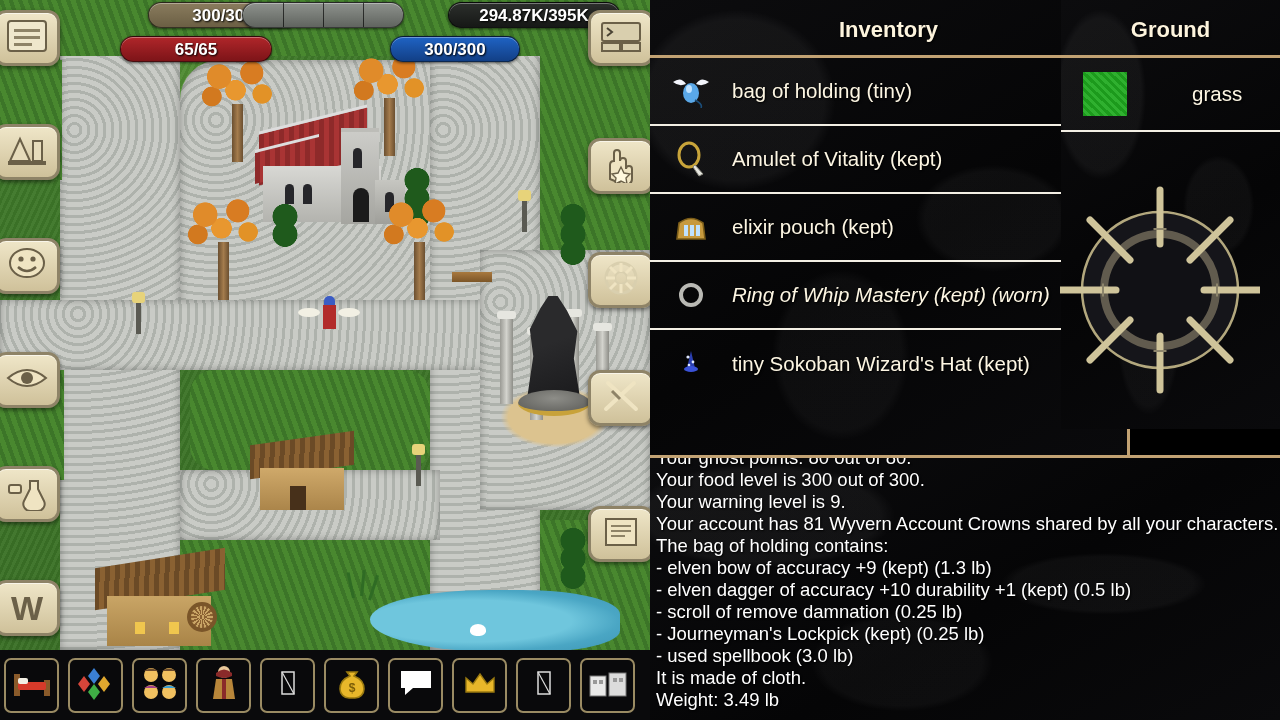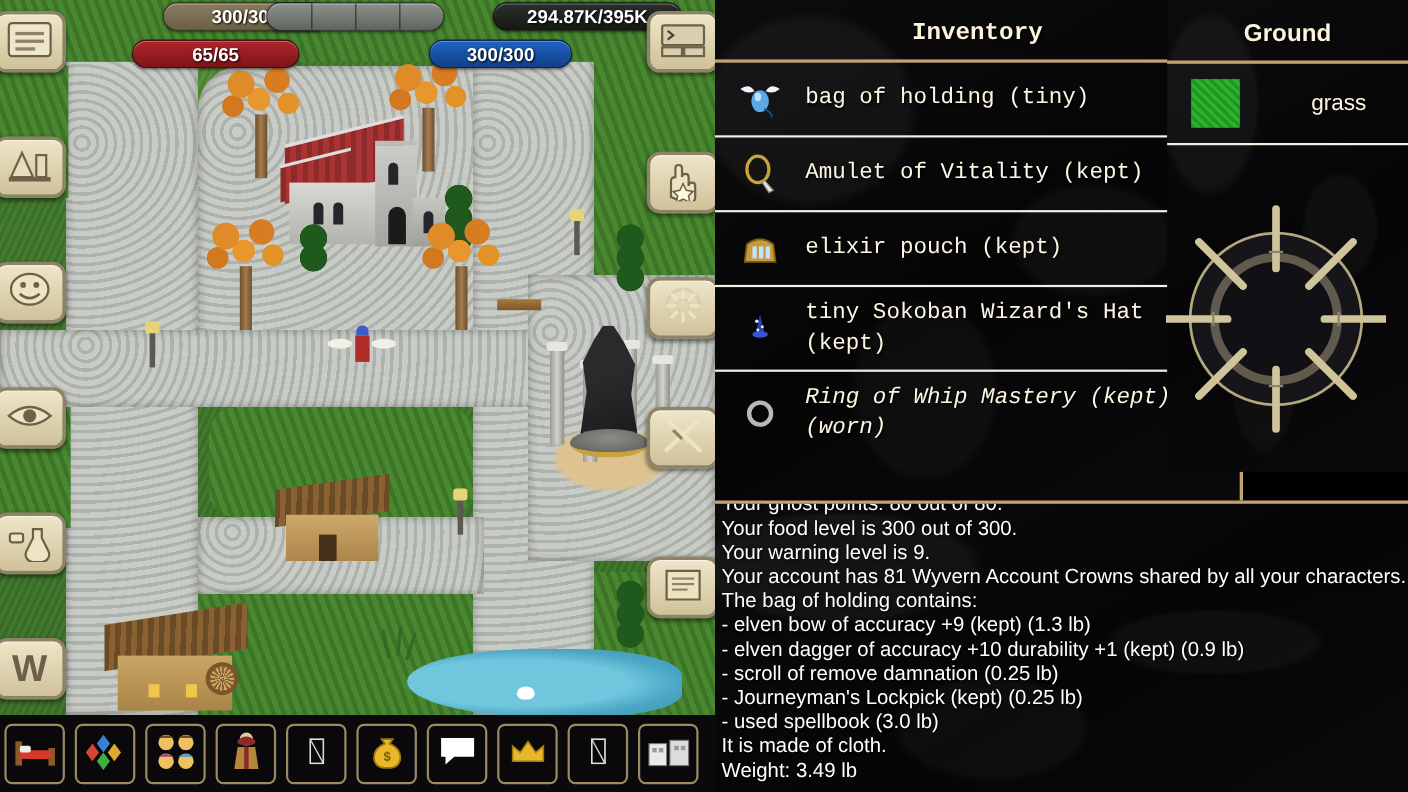--- a/index.html
+++ b/index.html
@@ -213,21 +213,21 @@
   
   .marble {
     background:
       radial-gradient(ellipse at 18% 22%, rgba(255,255,255,.045) 0 16%, transparent 18%),
       radial-gradient(ellipse at 72% 48%, rgba(255,255,255,.035) 0 14%, transparent 16%),
       radial-gradient(ellipse at 40% 78%, rgba(255,255,255,.030) 0 15%, transparent 17%),
       linear-gradient(150deg, #0c0c0e, #050506 55%, #0a0a0c);
   }
   #inventory-panel {
     position: absolute; left: 650px; top: 0; width: 480px; height: 455px;
-    border-right: 3px solid #c2a273; overflow: hidden; font-family: Liberation Mono, monospace;
+    border-right: 3px solid #c2a273; overflow: hidden;
   }
   #ground-panel {
     position: absolute; left: 1061px; top: 0; width: 219px; height: 429px;
     overflow: hidden;
   }
   .panel-title {
     text-align: center; color: #fdf4dd; font-size: 22px; font-weight: bold;
     padding: 17px 0 12px; text-shadow: 1px 1px 2px #000;
   }
   .title-rule { height: 3px; background: #c2a273; margin: 0 0 0 0; }
@@ -625,38 +625,38 @@
           <rect x="11" y="14" width="4" height="11" fill="#bfe2ff"></rect>
           <rect x="17" y="14" width="4" height="11" fill="#bfe2ff"></rect>
           <rect x="23" y="14" width="4" height="11" fill="#bfe2ff"></rect>
         </svg>
       </span>
       <span class="inv-label">elixir pouch (kept)</span>
     </div>
 
     <div class="inv-row">
       <span class="icon-slot">
+        <svg width="32" height="32" viewBox="0 0 32 32">
+          <circle cx="16" cy="16" r="10" fill="none" stroke="#b9b9b4" stroke-width="4"></circle>
+        </svg>
+      </span>
+      <span class="inv-label worn">Ring of Whip Mastery (kept) (worn)</span>
+    </div>
+
+    <div class="inv-row">
+      <span class="icon-slot">
         <svg width="24" height="32" viewBox="0 0 24 32">
           <path d="M12 3 l4 17 h-8 Z" fill="#2b3fb0"></path>
           <ellipse cx="12" cy="21" rx="7" ry="3" fill="#3a52d8"></ellipse>
           <circle cx="9" cy="9" r="1.6" fill="#dfe8ff"></circle>
           <circle cx="14" cy="14" r="1.4" fill="#dfe8ff"></circle>
           <circle cx="10" cy="17" r="1.3" fill="#dfe8ff"></circle>
         </svg>
       </span>
       <span class="inv-label">tiny Sokoban Wizard's Hat (kept)</span>
-    </div>
-
-    <div class="inv-row">
-      <span class="icon-slot">
-        <svg width="32" height="32" viewBox="0 0 32 32">
-          <circle cx="16" cy="16" r="10" fill="none" stroke="#b9b9b4" stroke-width="4"></circle>
-        </svg>
-      </span>
-      <span class="inv-label worn">Ring of Whip Mastery (kept) (worn)</span>
     </div>
   </div>
 
   <div id="ground-panel" class="marble">
     <div class="panel-title">Ground</div>
     <div class="title-rule"></div>
     <div class="grnd-row">
       <span class="grass-swatch"></span>
       <span class="grnd-label">grass</span>
     </div>
@@ -685,21 +685,21 @@
     </svg>
   </div>
 
   <div id="log" class="marble">
     <div class="line clip">Your ghost points: 80 out of 80.</div>
     <div class="line">Your food level is 300 out of 300.</div>
     <div class="line">Your warning level is 9.</div>
     <div class="line">Your account has 81 Wyvern Account Crowns shared by all your characters.</div>
     <div class="line">The bag of holding contains:</div>
     <div class="line"> - elven bow of accuracy +9 (kept) (1.3 lb)</div>
-    <div class="line"> - elven dagger of accuracy +10 durability +1 (kept) (0.9 lb)</div>
+    <div class="line"> - elven dagger of accuracy +10 durability +1 (kept) (0.5 lb)</div>
     <div class="line"> - scroll of remove damnation (0.25 lb)</div>
     <div class="line"> - Journeyman's Lockpick (kept) (0.25 lb)</div>
     <div class="line"> - used spellbook (3.0 lb)</div>
     <div class="line">It is made of cloth.</div>
     <div class="line">Weight: 3.49 lb</div>
   </div>
 
 </div>
 
 </body></html>

